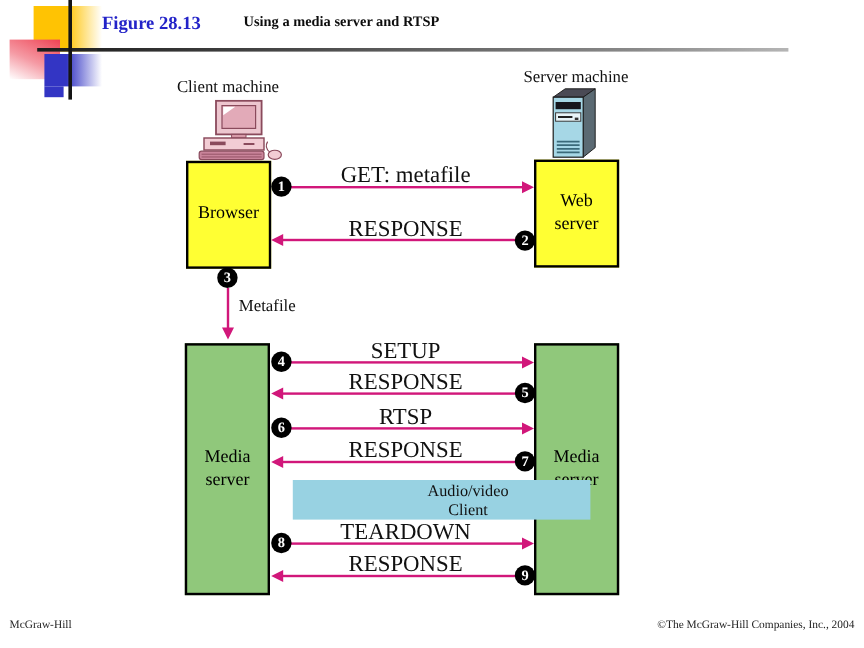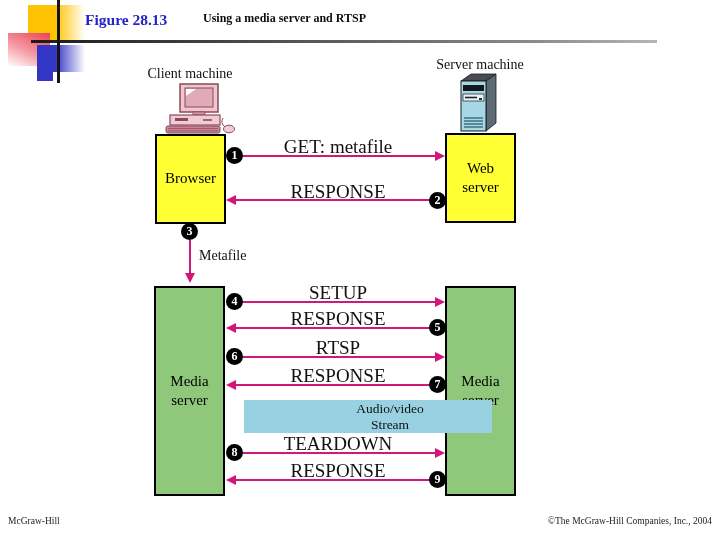--- a/index.html
+++ b/index.html
@@ -111,21 +111,21 @@
   <div class="abs box green" style="left:154px;top:286px;width:71px;height:210px;">
     <span>Media</span>
     <span>server</span>
   </div>
   <div class="abs box green" style="left:445px;top:286px;width:71px;height:210px;">
     <span>Media</span>
     <span>server</span>
   </div>
   <div class="abs stream-box">
     <span>Audio/video</span>
-    <span>Stream</span>
+    <span>Client</span>
   </div>
 
   <div class="abs msg-label" style="top:136px;">GET: metafile</div>
   <div class="abs h-line" style="left:234px;top:155px;width:203px;"></div>
   <div class="abs head r" style="left:435px;top:151px;"></div>
   <div class="abs num-circle" style="left:226px;top:147px;">1</div>
 
   <div class="abs msg-label" style="top:181px;">RESPONSE</div>
   <div class="abs h-line" style="left:234px;top:199px;width:203px;"></div>
   <div class="abs head l" style="left:226px;top:195px;"></div>

